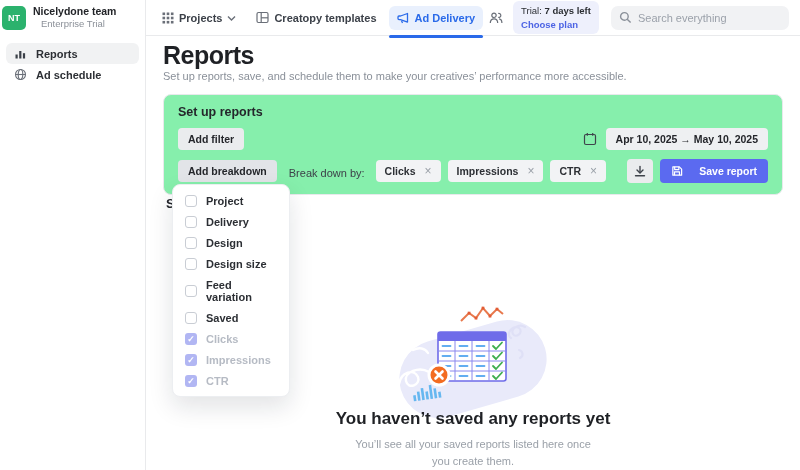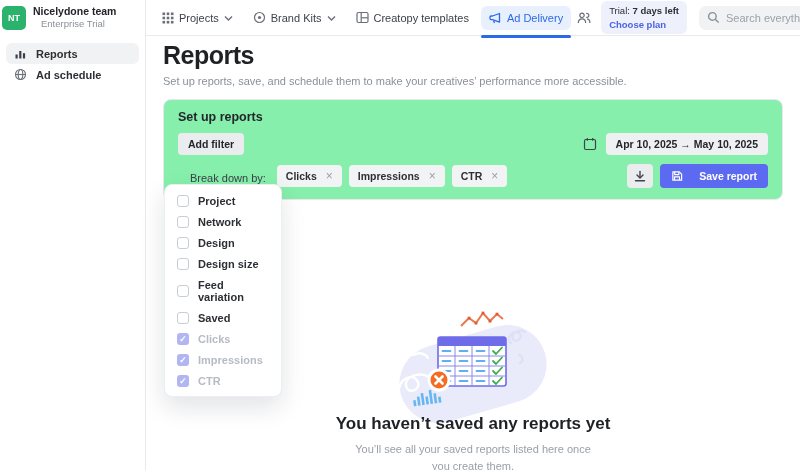--- a/index.html
+++ b/index.html
@@ -13,54 +13,54 @@
   .ws-name { font-size:10.5px; font-weight:bold; color:#222428; line-height:1.25; }
   .ws-plan { font-size:9.5px; color:#8b9098; line-height:1.25;margin-left:8px; }
   .side-nav { margin:8px 6px 0 6px; }
   .side-item { display:flex; align-items:center; gap:9px; height:21px; padding:0 8px; border-radius:6px; font-size:11px; font-weight:bold; color:#2c2f34; cursor:pointer; }
   .side-item.active { background:#f1f2f3; }
   .side-item svg { flex:0 0 13px; }
 
   
   .main { flex:1; position:relative; min-width:0; }
   .topbar { height:36px; border-bottom:1px solid #e9eaec; display:flex; align-items:center; padding:0 7px 0 8px; gap:4px; }
-  .nav-item { position:relative; display:flex; align-items:center; gap:5px; padding:6px 8px; border-radius:6px; font-size:11px; font-weight:normal; color:#3c4149; white-space:nowrap; cursor:pointer; }
+  .nav-item { position:relative; display:flex; align-items:center; gap:5px; padding:6px 8px; border-radius:6px; font-size:11px; font-weight:bold; color:#3c4149; white-space:nowrap; cursor:pointer; }
   .nav-item svg { flex:0 0 auto; }
   .nav-item.active { background:#e9f0fd; color:#2a6ae9; }
   .nav-item.active::after { content:""; position:absolute; left:0; right:0; bottom:-8px; height:3px; border-radius:2px; background:#2a6ae9; }
   .icon-btn { display:flex; align-items:center; justify-content:center; padding:2px; cursor:pointer; }
   .trial-box { background:#eef0fc; border-radius:6px; padding:3px 8px; font-size:9.5px; line-height:1.4; margin:18px 4px; white-space:nowrap; cursor:pointer; }
   .trial-line1 { color:#2c2f34; }
   .trial-line1 b { font-weight:bold; }
   .trial-link { color:#4c63e4; font-weight:bold; }
   .search { width:198px; height:24px; background:#f1f2f4; border-radius:7px; display:flex; align-items:center; gap:6px; padding:0 8px; margin:0 4px; }
   .search input { flex:1; border:0; background:transparent; outline:none; font-size:11px; color:#3c4149; font-family:"Liberation Sans", sans-serif; min-width:0; }
   .search input::placeholder { color:#9ba1aa; }
 
   
   .content { position:relative; padding:0 17px; height:434px; }
   .page-title { font-size:25px; font-weight:bold; letter-spacing:-0.5px; color:#1f2125; padding-top:5px; }
-  .page-sub { font-size:11px; color:#8a9099; margin-top:5px; }
+  .page-sub { font-size:11px; color:#8a9099; }
 
   .panel { margin-top:12px; border:1px solid #e8e9ec; border-radius:8px; padding:10px 14px 11px 14px; background:#86efac; }
   .panel-title { font-size:12.5px; font-weight:bold; color:#24262b; }
   .prow { display:flex; align-items:center; margin-top:9px; }
   .btn-gray { background:#eaecee; border:0; border-radius:4px; height:22px; padding:0 10px; font-size:10.5px; font-weight:bold; color:#24262b; font-family:"Liberation Sans", sans-serif; cursor:pointer; white-space:nowrap; }
   .btn-gray.pressed { background:#e2e4e8; }
   .spacer { flex:1; }
   .date-btn { display:flex; align-items:center; background:#eef0f2; border-radius:4px; height:22px; padding:0 10px; font-size:10.5px; font-weight:bold; color:#24262b; margin-left:9px; cursor:pointer; white-space:nowrap;text-align:center; }
   .bd-label { font-size:11px; color:#3c4149; margin:3px 4px 0 12px; white-space:nowrap; }
   .chip { display:flex; align-items:center; gap:9px; background:#f2f3f5; border-radius:4px; height:22px; padding:0 9px; font-size:10.5px; font-weight:bold; color:#2c2f34; margin-left:7px; white-space:nowrap; }
   .chip-x { color:#9aa0a8; font-size:12px; font-weight:normal; cursor:pointer; line-height:1; }
   .dl-btn { width:26px; height:24px; background:#eaecee; border:0; border-radius:4px; display:flex; align-items:center; justify-content:center; cursor:pointer; }
   .save-btn { display:flex; align-items:center; gap:16px; height:24px; background:#5b6af0; color:#fff; border:0; border-radius:4px; padding:0 11px; font-size:10.5px; font-weight:bold; font-family:"Liberation Sans", sans-serif; margin-left:7px; cursor:pointer; white-space:nowrap; }
 
   .saved-heading { position:absolute; top:160px; left:20px; font-size:13px; font-weight:bold; color:#24262b; z-index:1; }
 
-  .dropdown { position:absolute; top:148px; left:18px; width:118px; background:#fff; border:1px solid #eceef1; border-radius:8px; box-shadow:0 10px 24px rgba(20,24,40,.12); padding:5px 0; z-index:5; }
+  .dropdown { position:absolute; top:148px; left:26px; width:118px; background:#fff; border:1px solid #eceef1; border-radius:8px; box-shadow:0 10px 24px rgba(20,24,40,.12); padding:5px 0; z-index:5; }
   .dd-item { display:flex; align-items:center; gap:9px; padding:4.5px 12px; font-size:11px; color:#2c2f34; font-weight:bold; cursor:pointer; }
   .dd-item .cb { width:12px; height:12px; border:1.5px solid #c9cdd4; border-radius:3px; background:#fff; flex:0 0 12px; position:relative; }
   .dd-item.checked { color:#b6bbc4; cursor:default; }
   .dd-item.checked .cb { border:0; background:#b1b6f3; }
   .dd-item.checked .cb::after { content:"✓"; position:absolute; inset:0; color:#fff; font-size:9px; line-height:12px; text-align:center; }
 
   .empty-state { text-align:center; margin-top:93px; }
   .empty-title { font-size:17px; font-weight:bold; color:#1f2125; margin-top:-18px; }
   .empty-sub { font-size:11px; color:#9aa0a8; margin-top:7px; line-height:1.55; }
 </style>
@@ -112,30 +112,20 @@
               <rect x="8.9" y="0.5" width="2.6" height="2.6"></rect>
               <rect x="0.5" y="4.7" width="2.6" height="2.6"></rect>
               <rect x="4.7" y="4.7" width="2.6" height="2.6"></rect>
               <rect x="8.9" y="4.7" width="2.6" height="2.6"></rect>
               <rect x="0.5" y="8.9" width="2.6" height="2.6"></rect>
               <rect x="4.7" y="8.9" width="2.6" height="2.6"></rect>
               <rect x="8.9" y="8.9" width="2.6" height="2.6"></rect>
             </g>
           </svg>
         <span>Projects</span>
-        <svg width="9" height="8" viewBox="0 0 9 8">
-            <polyline points="1,2.5 4.5,6 8,2.5" fill="none" stroke="#6a6f78" stroke-width="1.4"></polyline>
-          </svg>
-      </div>
-      <div class="nav-item">
-        <svg width="13" height="13" viewBox="0 0 13 13">
-            <circle cx="6.5" cy="6.5" r="5" fill="none" stroke="#6a6f78" stroke-width="1.2"></circle>
-            <circle cx="6.5" cy="6.5" r="1.6" fill="#6a6f78"></circle>
-          </svg>
-        <span>Brand Kits</span>
         <svg width="9" height="8" viewBox="0 0 9 8">
             <polyline points="1,2.5 4.5,6 8,2.5" fill="none" stroke="#6a6f78" stroke-width="1.4"></polyline>
           </svg>
       </div>
       <div class="nav-item">
         <svg width="13" height="13" viewBox="0 0 13 13">
             <g fill="none" stroke="#6a6f78" stroke-width="1.2">
               <rect x="1" y="1.5" width="11" height="10" rx="1.5"></rect>
               <line x1="5.2" y1="1.5" x2="5.2" y2="11.5"></line>
               <line x1="5.2" y1="6.8" x2="12" y2="6.8"></line>
@@ -189,20 +179,21 @@
           <svg width="14" height="14" viewBox="0 0 14 14">
               <g fill="none" stroke="#3e434b" stroke-width="1.2">
                 <rect x="1.5" y="2.5" width="11" height="10" rx="1.5"></rect>
                 <line x1="4.3" y1="1" x2="4.3" y2="3.8"></line>
                 <line x1="9.7" y1="1" x2="9.7" y2="3.8"></line>
               </g>
             </svg>
           <div class="date-btn">Apr 10, 2025 → May 10, 2025</div>
         </div>
         <div class="prow">
+          <button class="btn-gray pressed">Add breakdown</button>
           <span class="bd-label">Break down by:</span>
           <span class="chip">
               <span>Clicks</span>
               <span class="chip-x">×</span>
             </span>
           <span class="chip">
               <span>Impressions</span>
               <span class="chip-x">×</span>
             </span>
           <span class="chip">
@@ -234,21 +225,21 @@
 
       <div class="saved-heading">Saved reports</div>
 
       <div class="dropdown">
         <div class="dd-item">
             <span class="cb"></span>
             <span>Project</span>
           </div>
         <div class="dd-item">
             <span class="cb"></span>
-            <span>Network</span>
+            <span>Delivery</span>
           </div>
         <div class="dd-item">
             <span class="cb"></span>
             <span>Design</span>
           </div>
         <div class="dd-item">
             <span class="cb"></span>
             <span>Design size</span>
           </div>
         <div class="dd-item">

